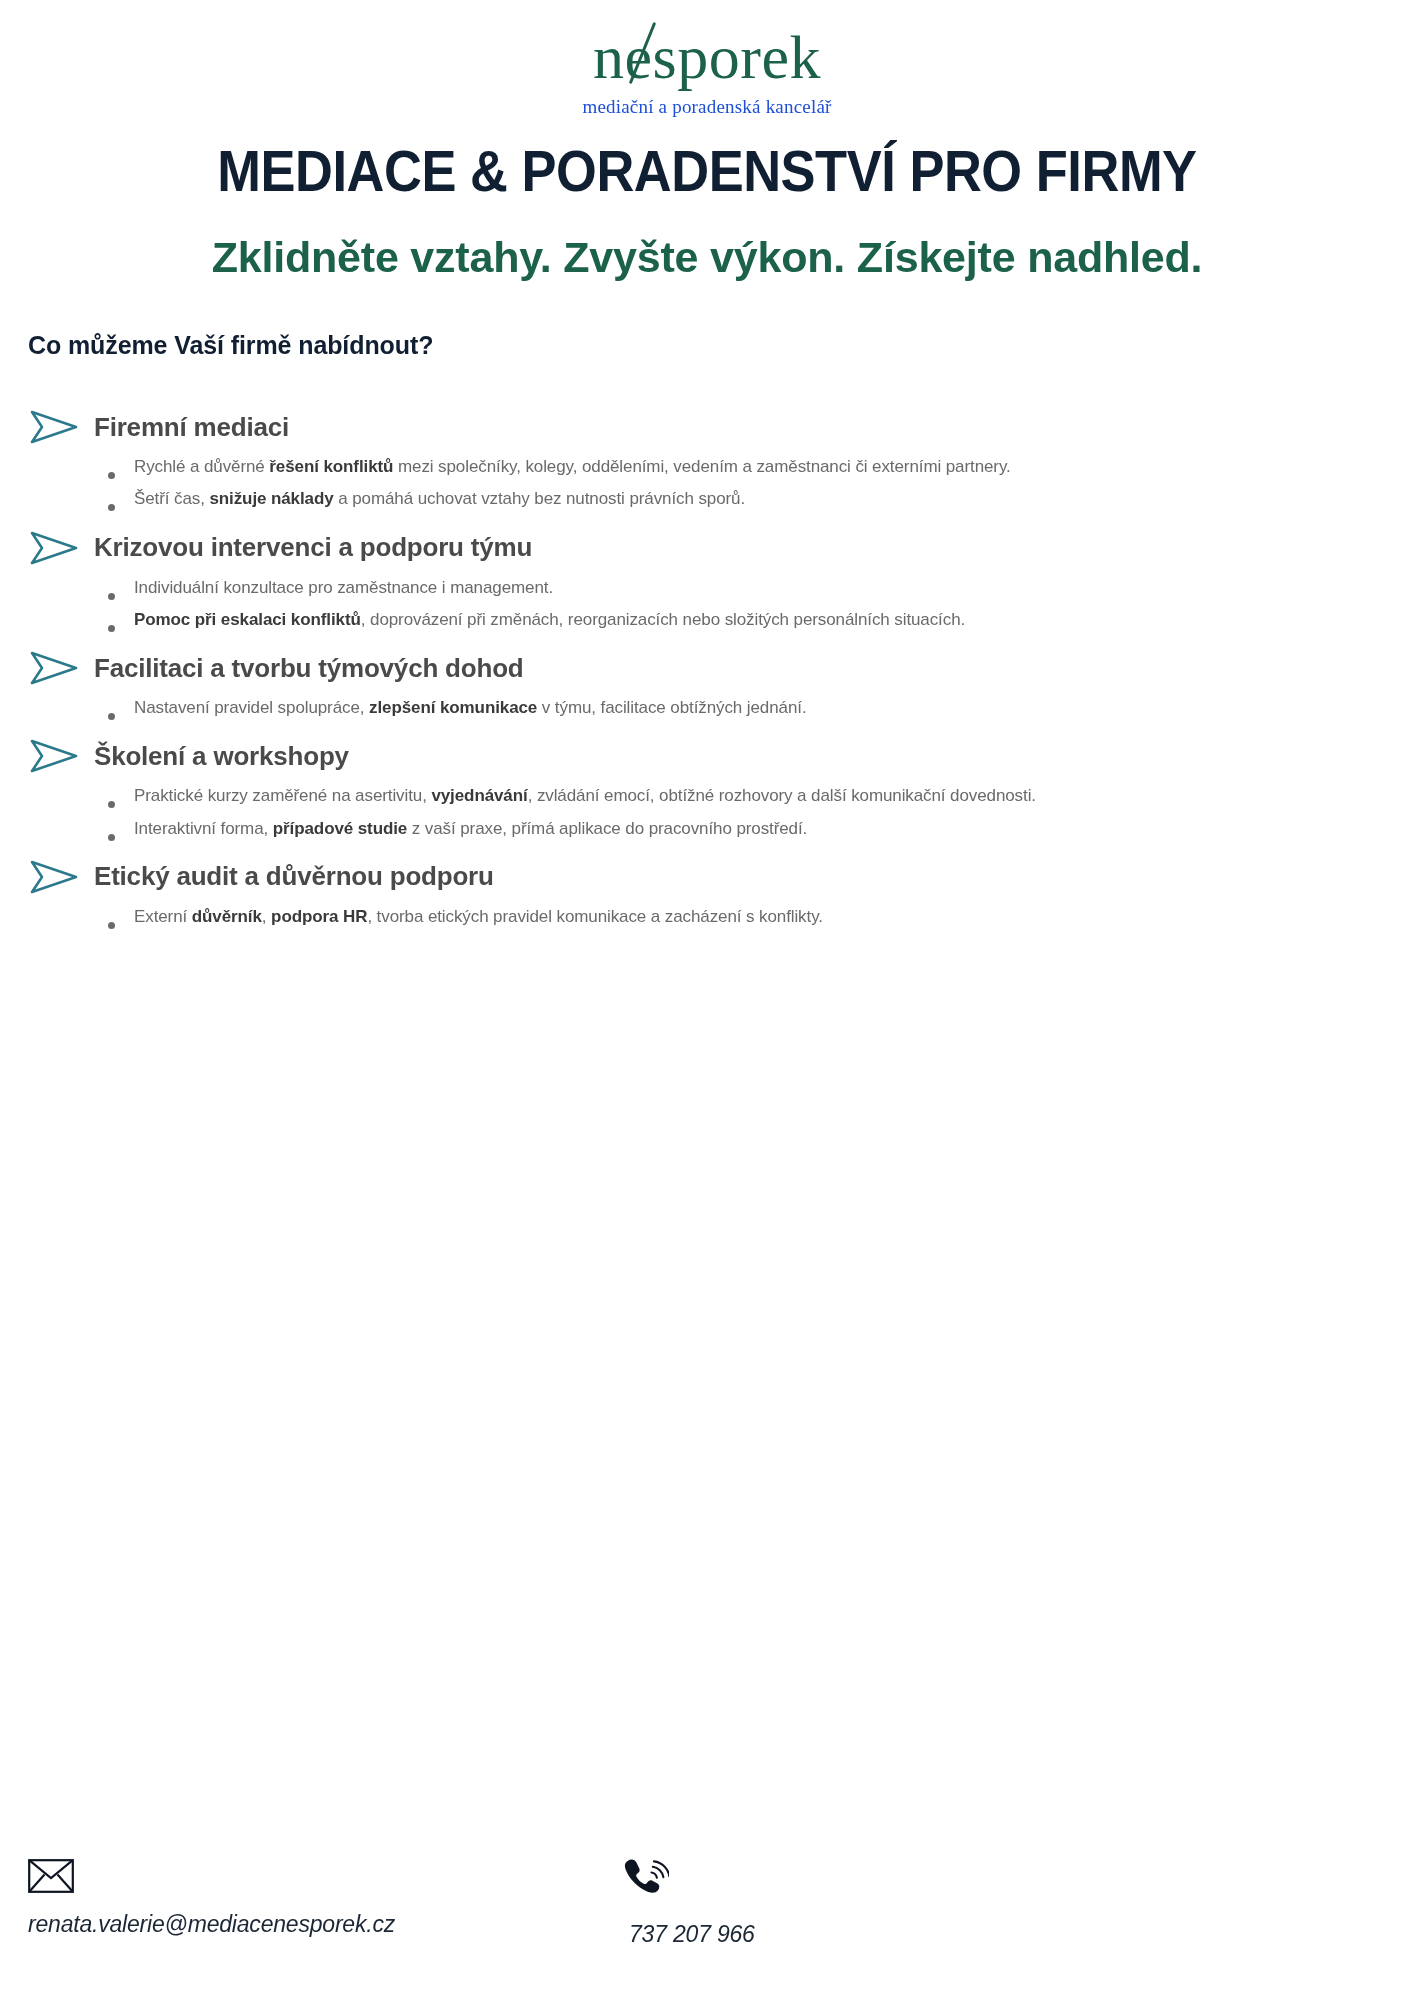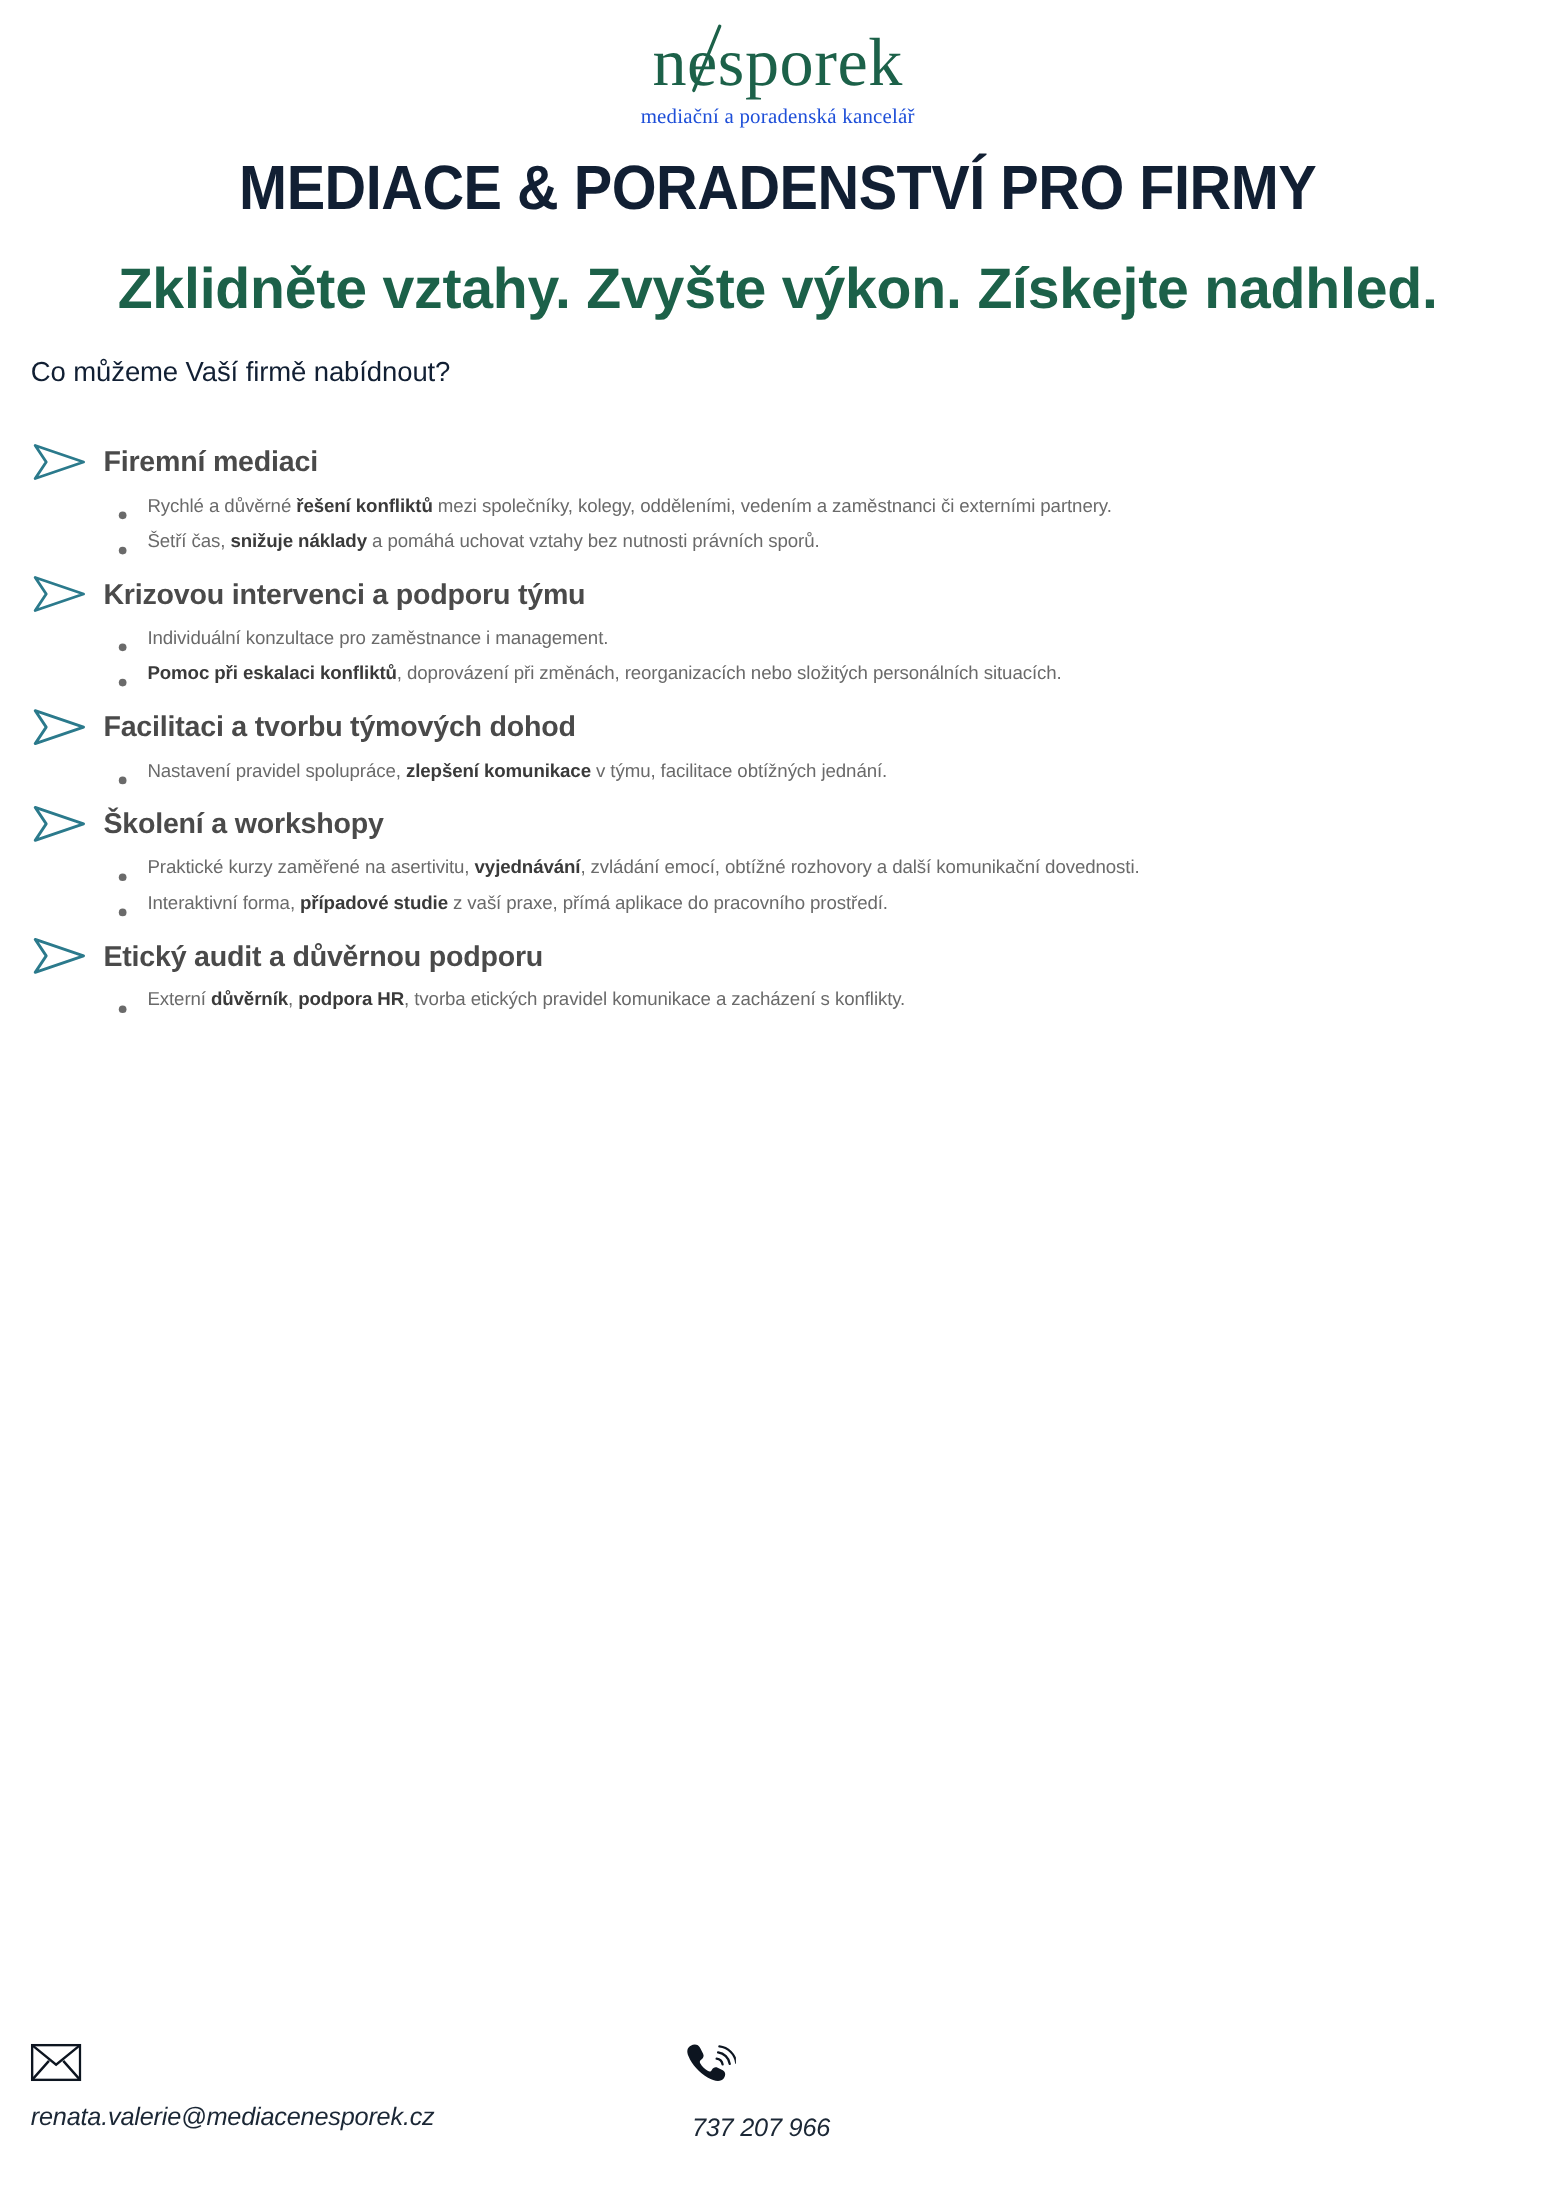--- a/index.html
+++ b/index.html
@@ -71,33 +71,33 @@
     font-weight: bold;
     color: #111f33;
     letter-spacing: -0.5px;
     line-height: 1.05;
     transform: scaleX(0.92);
   }
 
   .subheadline {
     margin-top: 26px;
     text-align: center;
-    font-size: 52px;
+    font-size: 43px;
     font-weight: bold;
     color: #1c6149;
     line-height: 1.38;
     padding: 0 60px;
     letter-spacing: -0.2px;
   }
 
   
   .question {
-    margin-top: 24px;
+    margin-top: 44px;
     font-size: 25px;
-    font-weight: normal;
+    font-weight: bold;
     color: #111f33;
     letter-spacing: -0.1px;
   }
 
   
   .sections { margin-top: 34px; }
 
   .section { margin-bottom: 0px; }
 
   .sec-head {

